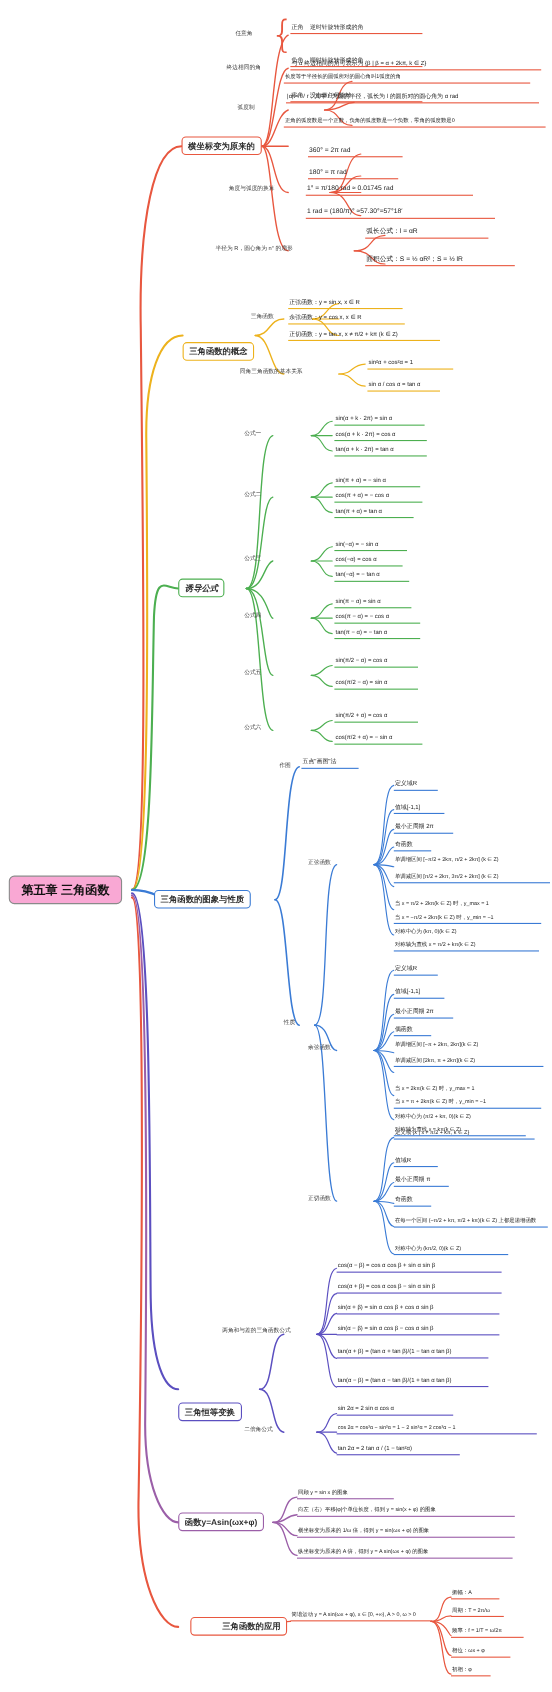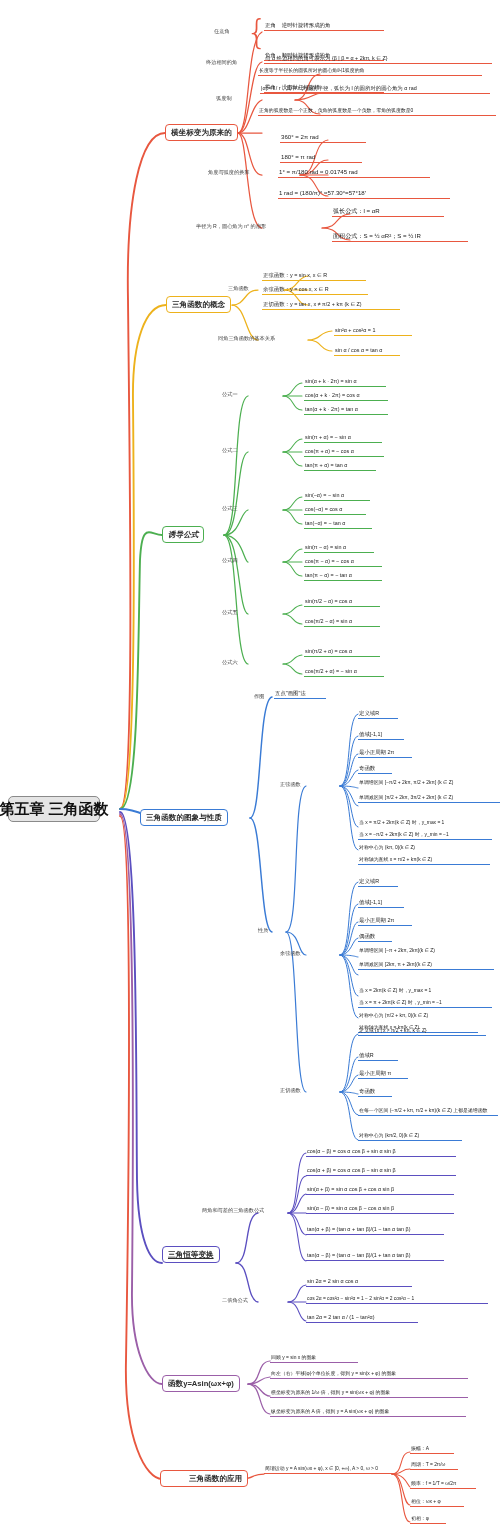--- a/index.html
+++ b/index.html
@@ -8,34 +8,34 @@
     font-family:"Liberation Sans","DejaVu Sans",sans-serif;
     color:#2b2b2b;
   }
   #canvas{position:absolute;inset:0;width:502px;height:1538px;}
   svg.links{position:absolute;left:0;top:0;width:502px;height:1538px;pointer-events:none;}
 
   .node{position:absolute;box-sizing:border-box;white-space:nowrap;}
 
   
   .root{
-    left:8px;top:796px;width:92px;height:26px;
-    border:1.3px solid #8a8a8a;border-radius:5px;background:#e5e5e5;
+    left:8px;top:796px;width:103px;height:26px;
+    border:1.3px solid #8a8a8a;border-radius:5px;background:#f9a8d4;
     display:flex;align-items:center;justify-content:center;
-    font-size:15px;font-weight:bold;color:#111;
+    font-size:11px;font-weight:bold;color:#111;
   }
 
   
   .topic{
     border-width:1.2px;border-style:solid;border-radius:4px;background:#fff;
     display:flex;align-items:center;justify-content:center;
     font-size:7.6px;font-weight:bold;padding:0 5px;height:17px;
   }
   .t1{border-color:#e8573f;color:#2e2e2e;}
-  .t2{border-color:#edb21c;color:#2e2e2e;}
+  .t2{border-color:#edb21c;color:#2e2e2e;margin-top:15px;}
   .t3{border-color:#4caf50;color:#2e2e2e;font-style:italic;}
   .t4{border-color:#3a7bd5;color:#2e2e2e;}
   .t5{border-color:#5b4fc0;color:#2e2e2e;}
   .t6{border-color:#9b5fa8;color:#2e2e2e;}
   .t7{border-color:#e8573f;color:#2e2e2e;}
 
   
   .sub{font-size:5.2px;color:#3b3b3b;line-height:1.1;}
 
   
@@ -314,21 +314,21 @@
 <div class="node leaf u4 sm" style="left:358px;top:1025px;width:120px;">对称轴为直线 x = kπ(k ∈ Z)</div>
 
 <div class="node sub" style="left:280px;top:1088px;">正切函数</div>
 <div class="node leaf u4 sm" style="left:358px;top:1028px;width:128px;">定义域 {x | x ≠ π/2 + kπ, k ∈ Z}</div>
 <div class="node leaf u4" style="left:358px;top:1052px;width:40px;">值域R</div>
 <div class="node leaf u4" style="left:358px;top:1070px;width:50px;">最小正周期 π</div>
 <div class="node leaf u4" style="left:358px;top:1088px;width:34px;">奇函数</div>
 <div class="node leaf u4 sm" style="left:358px;top:1108px;width:140px;">在每一个区间 (−π/2 + kπ, π/2 + kπ)(k ∈ Z) 上都是递增函数</div>
 <div class="node leaf u4 sm" style="left:358px;top:1133px;width:104px;">对称中心为 (kπ/2, 0)(k ∈ Z)</div>
 
-<div class="node topic t5" style="left:162px;top:1246px;text-decoration:underline;">三角恒等变换</div>
+<div class="node topic t5" style="left:162px;top:1275px;">三角恒等变换</div>
 
 <div class="node sub" style="left:202px;top:1208px;">两角和与差的三角函数公式</div>
 <div class="node leaf u5" style="left:306px;top:1148px;width:150px;">cos(α − β) = cos α cos β + sin α sin β</div>
 <div class="node leaf u5" style="left:306px;top:1167px;width:150px;">cos(α + β) = cos α cos β − sin α sin β</div>
 <div class="node leaf u5" style="left:306px;top:1186px;width:148px;">sin(α + β) = sin α cos β + cos α sin β</div>
 <div class="node leaf u5" style="left:306px;top:1205px;width:148px;">sin(α − β) = sin α cos β − cos α sin β</div>
 <div class="node leaf u5" style="left:306px;top:1226px;width:138px;">tan(α + β) = (tan α + tan β)/(1 − tan α tan β)</div>
 <div class="node leaf u5" style="left:306px;top:1252px;width:138px;">tan(α − β) = (tan α − tan β)/(1 + tan α tan β)</div>
 
 <div class="node sub" style="left:222px;top:1298px;">二倍角公式</div>
@@ -336,21 +336,21 @@
 <div class="node leaf u5 sm" style="left:306px;top:1296px;width:182px;">cos 2α = cos²α − sin²α = 1 − 2 sin²α = 2 cos²α − 1</div>
 <div class="node leaf u5" style="left:306px;top:1314px;width:112px;">tan 2α = 2 tan α / (1 − tan²α)</div>
 
 <div class="node topic t6" style="left:162px;top:1375px;">函数y=Asin(ωx+φ)</div>
 
 <div class="node leaf u6 sm" style="left:270px;top:1355px;width:88px;">回顾 y = sin x 的图象</div>
 <div class="node leaf u6 sm" style="left:270px;top:1371px;width:198px;">向左（右）平移|φ|个单位长度，得到 y = sin(x + φ) 的图象</div>
 <div class="node leaf u6 sm" style="left:270px;top:1390px;width:198px;">横坐标变为原来的 1/ω 倍，得到 y = sin(ωx + φ) 的图象</div>
 <div class="node leaf u6 sm" style="left:270px;top:1409px;width:196px;">纵坐标变为原来的 A 倍，得到 y = A sin(ωx + φ) 的图象</div>
 
-<div class="node topic t7" style="left:160px;top:1470px;padding-left:28px;">三角函数的应用</div>
+<div class="node topic t7" style="left:173px;top:1470px;padding-left:28px;">三角函数的应用</div>
 
 <div class="node leaf u7 sm" style="left:264px;top:1466px;width:128px;">简谐运动 y = A sin(ωx + φ), x ∈ [0, +∞), A &gt; 0, ω &gt; 0</div>
 <div class="node leaf u7 sm" style="left:410px;top:1446px;width:44px;">振幅：A</div>
 <div class="node leaf u7 sm" style="left:410px;top:1462px;width:48px;">周期：T = 2π/ω</div>
 <div class="node leaf u7 sm" style="left:410px;top:1481px;width:66px;">频率：f = 1/T = ω/2π</div>
 <div class="node leaf u7 sm" style="left:410px;top:1499px;width:54px;">相位：ωx + φ</div>
 <div class="node leaf u7 sm" style="left:410px;top:1516px;width:36px;">初相：φ</div>
 
 </div>
 

